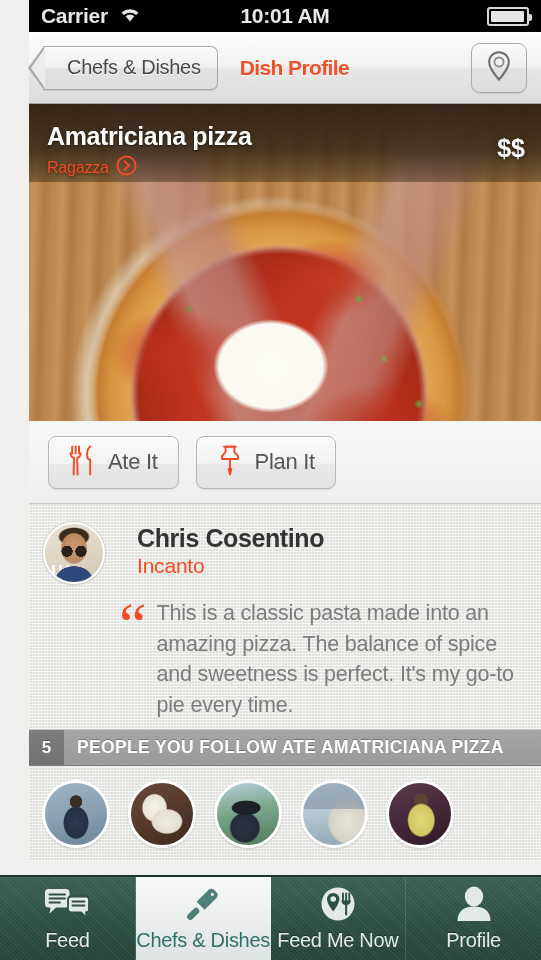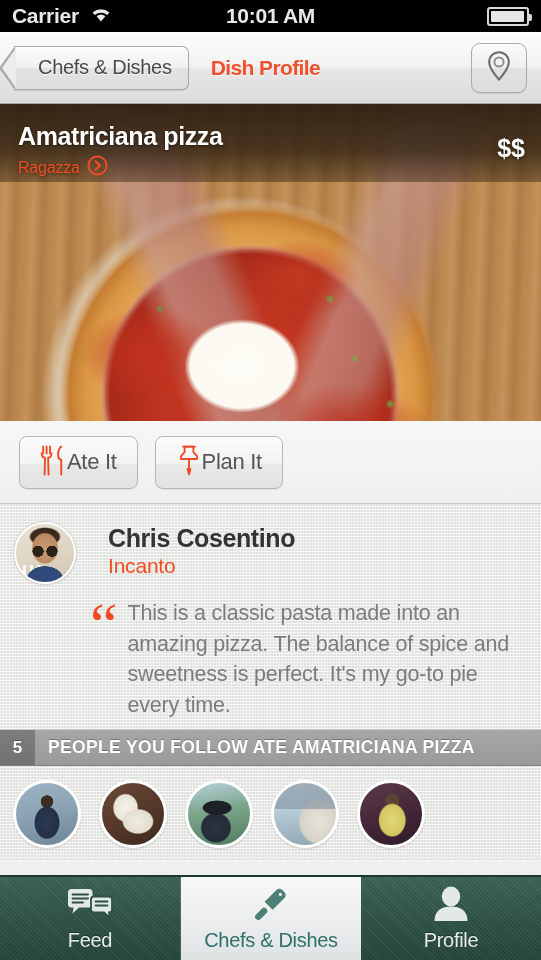--- a/index.html
+++ b/index.html
@@ -12,20 +12,21 @@
     font-family: "Liberation Sans", sans-serif;
     overflow: hidden;
   }
 
   #app {
     position: relative;
     width: 541px;
     height: 960px;
     background: #efefed;
     overflow: hidden;
+    padding-left: 29px;
   }
 
   
   .status-bar {
     position: relative;
     height: 32px;
     background: #000;
     display: flex;
     align-items: center;
     padding: 0 12px;
@@ -246,20 +247,21 @@
     border-bottom: 1px solid #c9c9c7;
     display: flex;
     align-items: center;
     padding-left: 19px;
     gap: 17px;
   }
   .action-button {
     height: 53px;
     display: flex;
     align-items: center;
+    gap: 12px;
     padding: 0 20px;
     background: linear-gradient(to bottom, #fcfcfc 0%, #f2f2f2 52%, #e8e8e8 53%, #e3e3e3 100%);
     border: 1px solid #b7b7b7;
     border-radius: 8px;
     box-shadow: 0 1px 1px rgba(0,0,0,0.07), inset 0 1px 0 rgba(255,255,255,0.95);
     cursor: pointer;
   }
   .action-label {
     font-size: 22px;
     color: #555;
@@ -599,20 +601,36 @@
           <g fill="#4d8178">
             <path d="M34.5 3.2 C36.1 4.8 36.1 7.3 34.5 8.9 L22.6 20.8 L14.6 12.8 L26.5 0.9 C28.1 -0.7 30.6 -0.7 32.2 0.9 Z" transform="translate(1,3)"></path>
             <rect x="9.0" y="20.6" width="6.4" height="14.6" rx="3.2" transform="rotate(45 12.2 27.9)"></rect>
             <circle cx="31.4" cy="8.4" r="1.6" fill="#eceeee"></circle>
           </g>
         </svg>
       </span>
       <span class="tab-label">Chefs &amp; Dishes</span>
     </div>
 
+    <div class="tab">
+      <span class="tab-icon">
+        <svg width="40" height="38" viewBox="0 0 40 38">
+          <circle cx="20" cy="19" r="16.5" fill="#e3e9e6"></circle>
+          <path d="M15.2 8.0 C11.8 8.0 9.0 10.8 9.0 14.2 C9.0 18.8 15.2 26.4 15.2 26.4 C15.2 26.4 21.4 18.8 21.4 14.2 C21.4 10.8 18.6 8.0 15.2 8.0 Z" fill="#2d5144"></path>
+          <circle cx="15.2" cy="14.0" r="2.8" fill="#e3e9e6"></circle>
+          <g fill="#2d5144">
+            <rect x="24.0" y="7.6" width="1.9" height="8.4" rx="0.9"></rect>
+            <rect x="27.2" y="7.6" width="1.9" height="8.4" rx="0.9"></rect>
+            <rect x="30.4" y="7.6" width="1.9" height="8.4" rx="0.9"></rect>
+            <path d="M23.4 15.2 L32.9 15.2 C32.9 18.4 30.9 19.6 29.2 19.9 L29.2 30.2 L27.1 30.2 L27.1 19.9 C25.4 19.6 23.4 18.4 23.4 15.2 Z"></path>
+          </g>
+        </svg>
+      </span>
+      <span class="tab-label">Feed Me Now</span>
+    </div>
 
     <div class="tab">
       <span class="tab-icon">
         <svg width="40" height="38" viewBox="0 0 40 38">
           <g fill="#e3e9e6">
             <ellipse cx="20" cy="11.5" rx="9.2" ry="10"></ellipse>
             <path d="M3.5 36 C3.5 25.5 10.8 21.5 20 21.5 C29.2 21.5 36.5 25.5 36.5 36 Z"></path>
           </g>
         </svg>
       </span>

